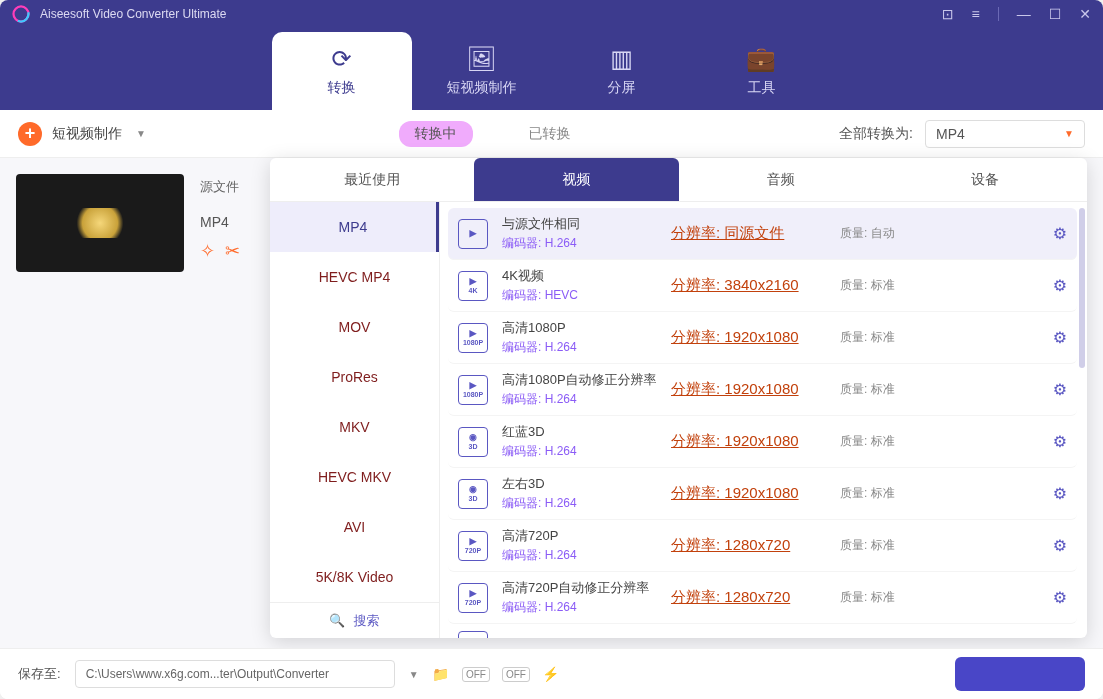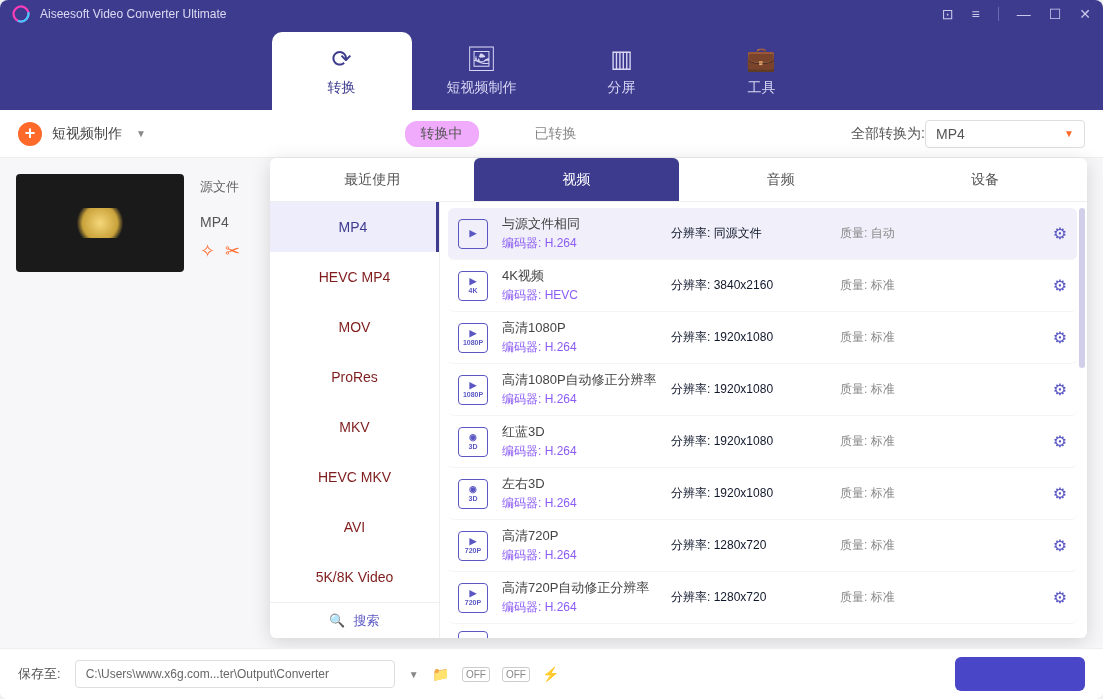--- a/index.html
+++ b/index.html
@@ -20,21 +20,21 @@
 .nav-item.active { background: #fff; color: #3d3b8e; border-radius: 10px 10px 0 0; }
 .nav-item .nicon { font-size: 24px; }
 
 .toolbar { height: 48px; background: #fff; border-bottom: 1px solid #eee; display: flex; align-items: center; padding: 0 18px; }
 .add-btn { display: flex; align-items: center; gap: 10px; color: #444; font-size: 14px; cursor: pointer; }
 .add-btn .plus { width: 24px; height: 24px; border-radius: 50%; background: #ff6a2a; color: #fff; display: flex; align-items: center; justify-content: center; font-size: 18px; font-weight: bold; }
 .add-btn .chev { color: #888; font-size: 10px; margin-left: 4px; }
 .toolbar .center-tabs { flex: 1; display: flex; justify-content: center; gap: 40px; font-size: 14px; }
 .ct { color: #888; cursor: pointer; padding: 4px 16px; border-radius: 12px; }
 .ct.active { background: #f0abfc; color: #555; }
-.toolbar .right { display: flex; align-items: center; font-size: 14px; color: #555; }
+.toolbar .right { display: flex; align-items: center; gap: 12px; font-size: 14px; color: #555; }
 .fmt-select { width: 160px; height: 28px; border: 1px solid #ddd; border-radius: 4px; display: flex; align-items: center; padding: 0 10px; justify-content: space-between; cursor: pointer; }
 .fmt-select .chev { color: #ff6a2a; font-size: 10px; }
 
 .content { position: relative; height: 490px; background: #f7f7fa; padding: 16px; }
 .file-row { display: flex; gap: 16px; }
 .thumb { width: 168px; height: 98px; background: #1a1a1a; border-radius: 4px; display: flex; align-items: center; justify-content: center; }
 .thumb .glow { width: 50px; height: 30px; background: radial-gradient(circle, #f5d77a 0%, #c9a23a 60%, transparent 80%); border-radius: 4px; }
 .finfo { padding-top: 4px; }
 .finfo .lbl { font-size: 13px; color: #666; margin-bottom: 18px; }
 .finfo .fmt { font-size: 14px; color: #555; margin-bottom: 10px; }
@@ -53,21 +53,21 @@
 .fmt-search { height: 36px; border-top: 1px solid #eee; display: flex; align-items: center; justify-content: center; gap: 8px; color: #5a57c2; font-size: 13px; cursor: pointer; }
 
 .preset-list { flex: 1; overflow-y: auto; padding: 6px 10px 6px 8px; }
 .preset { display: flex; align-items: center; gap: 14px; padding: 7px 10px; border-radius: 6px; cursor: pointer; border-bottom: 1px solid #f4f4f4; }
 .preset.active { background: #f0effa; }
 .preset .picon { width: 30px; height: 30px; border: 1.5px solid #5a57c2; border-radius: 4px; display: flex; flex-direction: column; align-items: center; justify-content: center; font-size: 7px; color: #5a57c2; font-weight: bold; line-height: 1; flex-shrink: 0; }
 .preset .picon .top { font-size: 9px; margin-bottom: 1px; }
 .preset .pinfo { flex: 0 0 155px; }
 .preset .ptitle { font-size: 13px; color: #444; margin-bottom: 2px; }
 .preset .psub { font-size: 12px; color: #8b5cf6; }
-.preset .pres { flex: 0 0 155px; font-size: 12px; color: #0f172a; }
+.preset .pres { flex: 0 0 155px; font-size: 15px; color: #c2410c; text-decoration: underline; }
 .preset .pqual { flex: 0 0 90px; font-size: 12px; color: #888; }
 .preset .pgear { color: #5a57c2; font-size: 16px; cursor: pointer; margin-left: auto; }
 
 .footer { position: absolute; bottom: 0; left: 0; right: 0; height: 51px; background: #fff; border-top: 1px solid #eee; display: flex; align-items: center; padding: 0 18px; gap: 14px; font-size: 13px; color: #555; }
 .footer .path { flex: 0 0 320px; height: 28px; border: 1px solid #ddd; border-radius: 4px; padding: 0 10px; display: flex; align-items: center; color: #666; font-size: 12px; white-space: nowrap; overflow: hidden; }
 .footer .chev { color: #888; font-size: 10px; }
 .footer .ficons { display: flex; gap: 12px; color: #888; align-items: center; font-size: 14px; }
 .footer .merge { margin-left: auto; display: flex; align-items: center; gap: 6px; }
 .footer .go { width: 130px; height: 34px; background: #4946c7; color: #fff; border-radius: 6px; display: flex; align-items: center; justify-content: center; cursor: pointer; }
 

